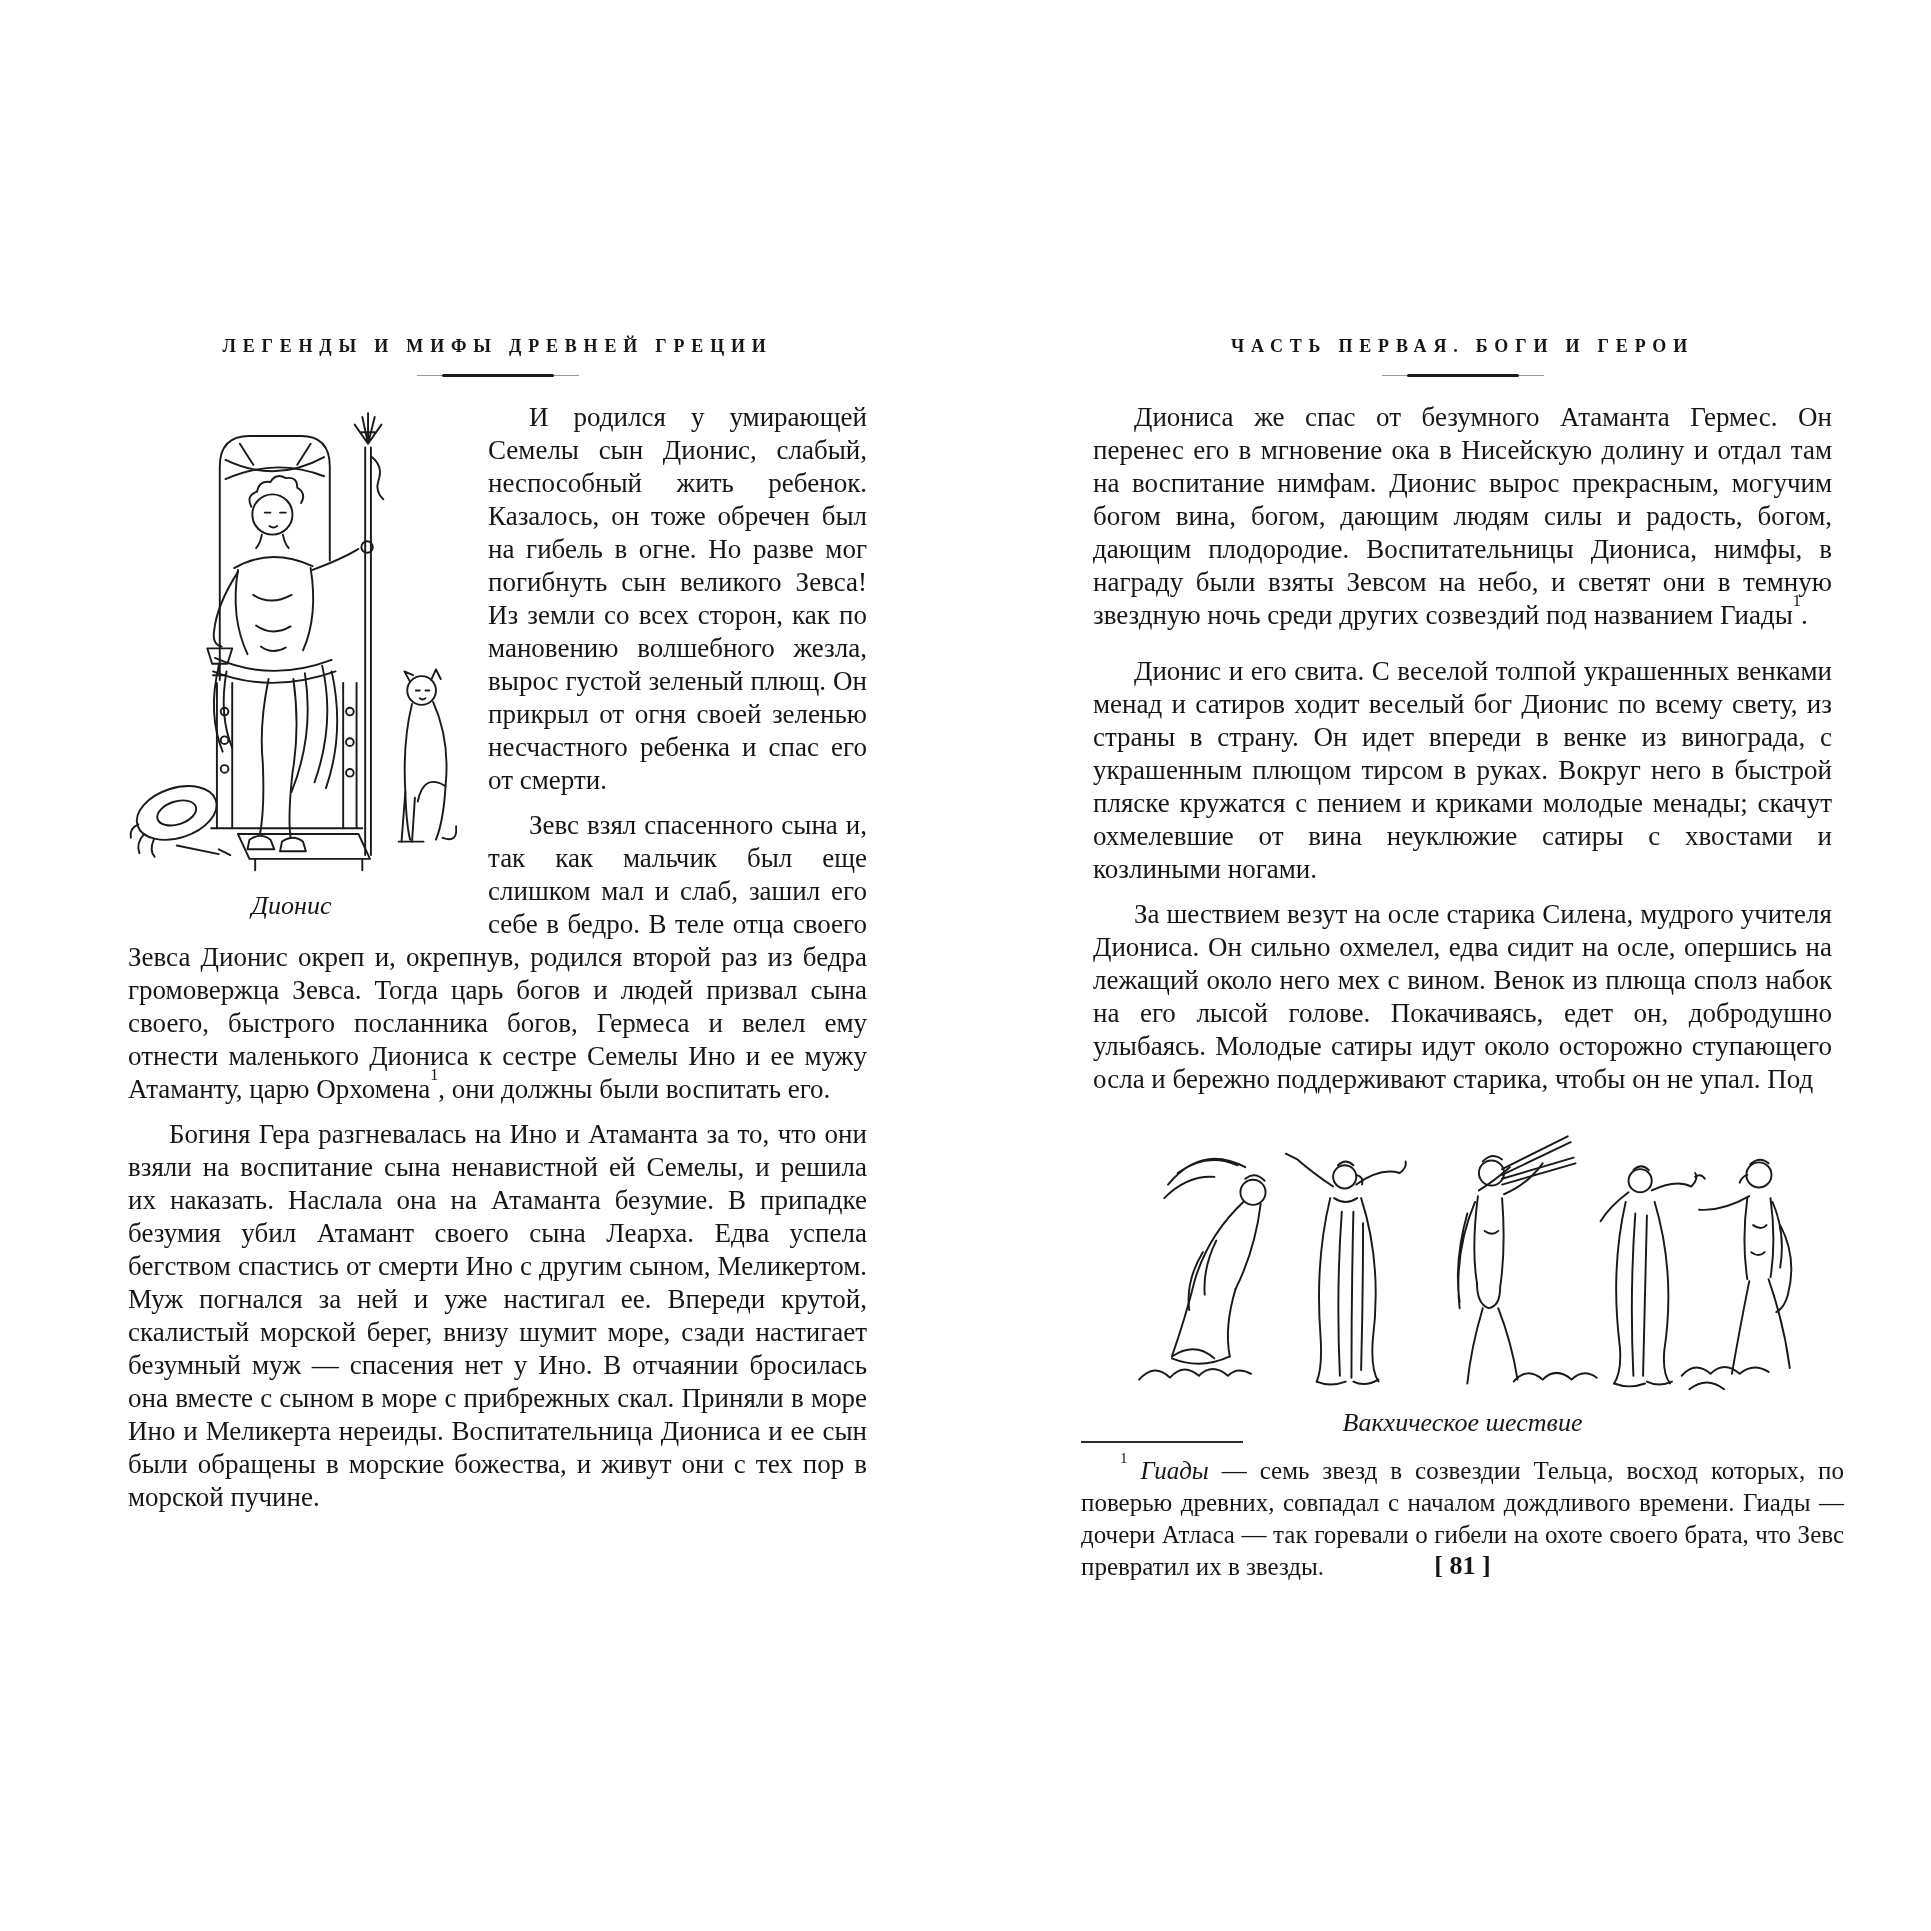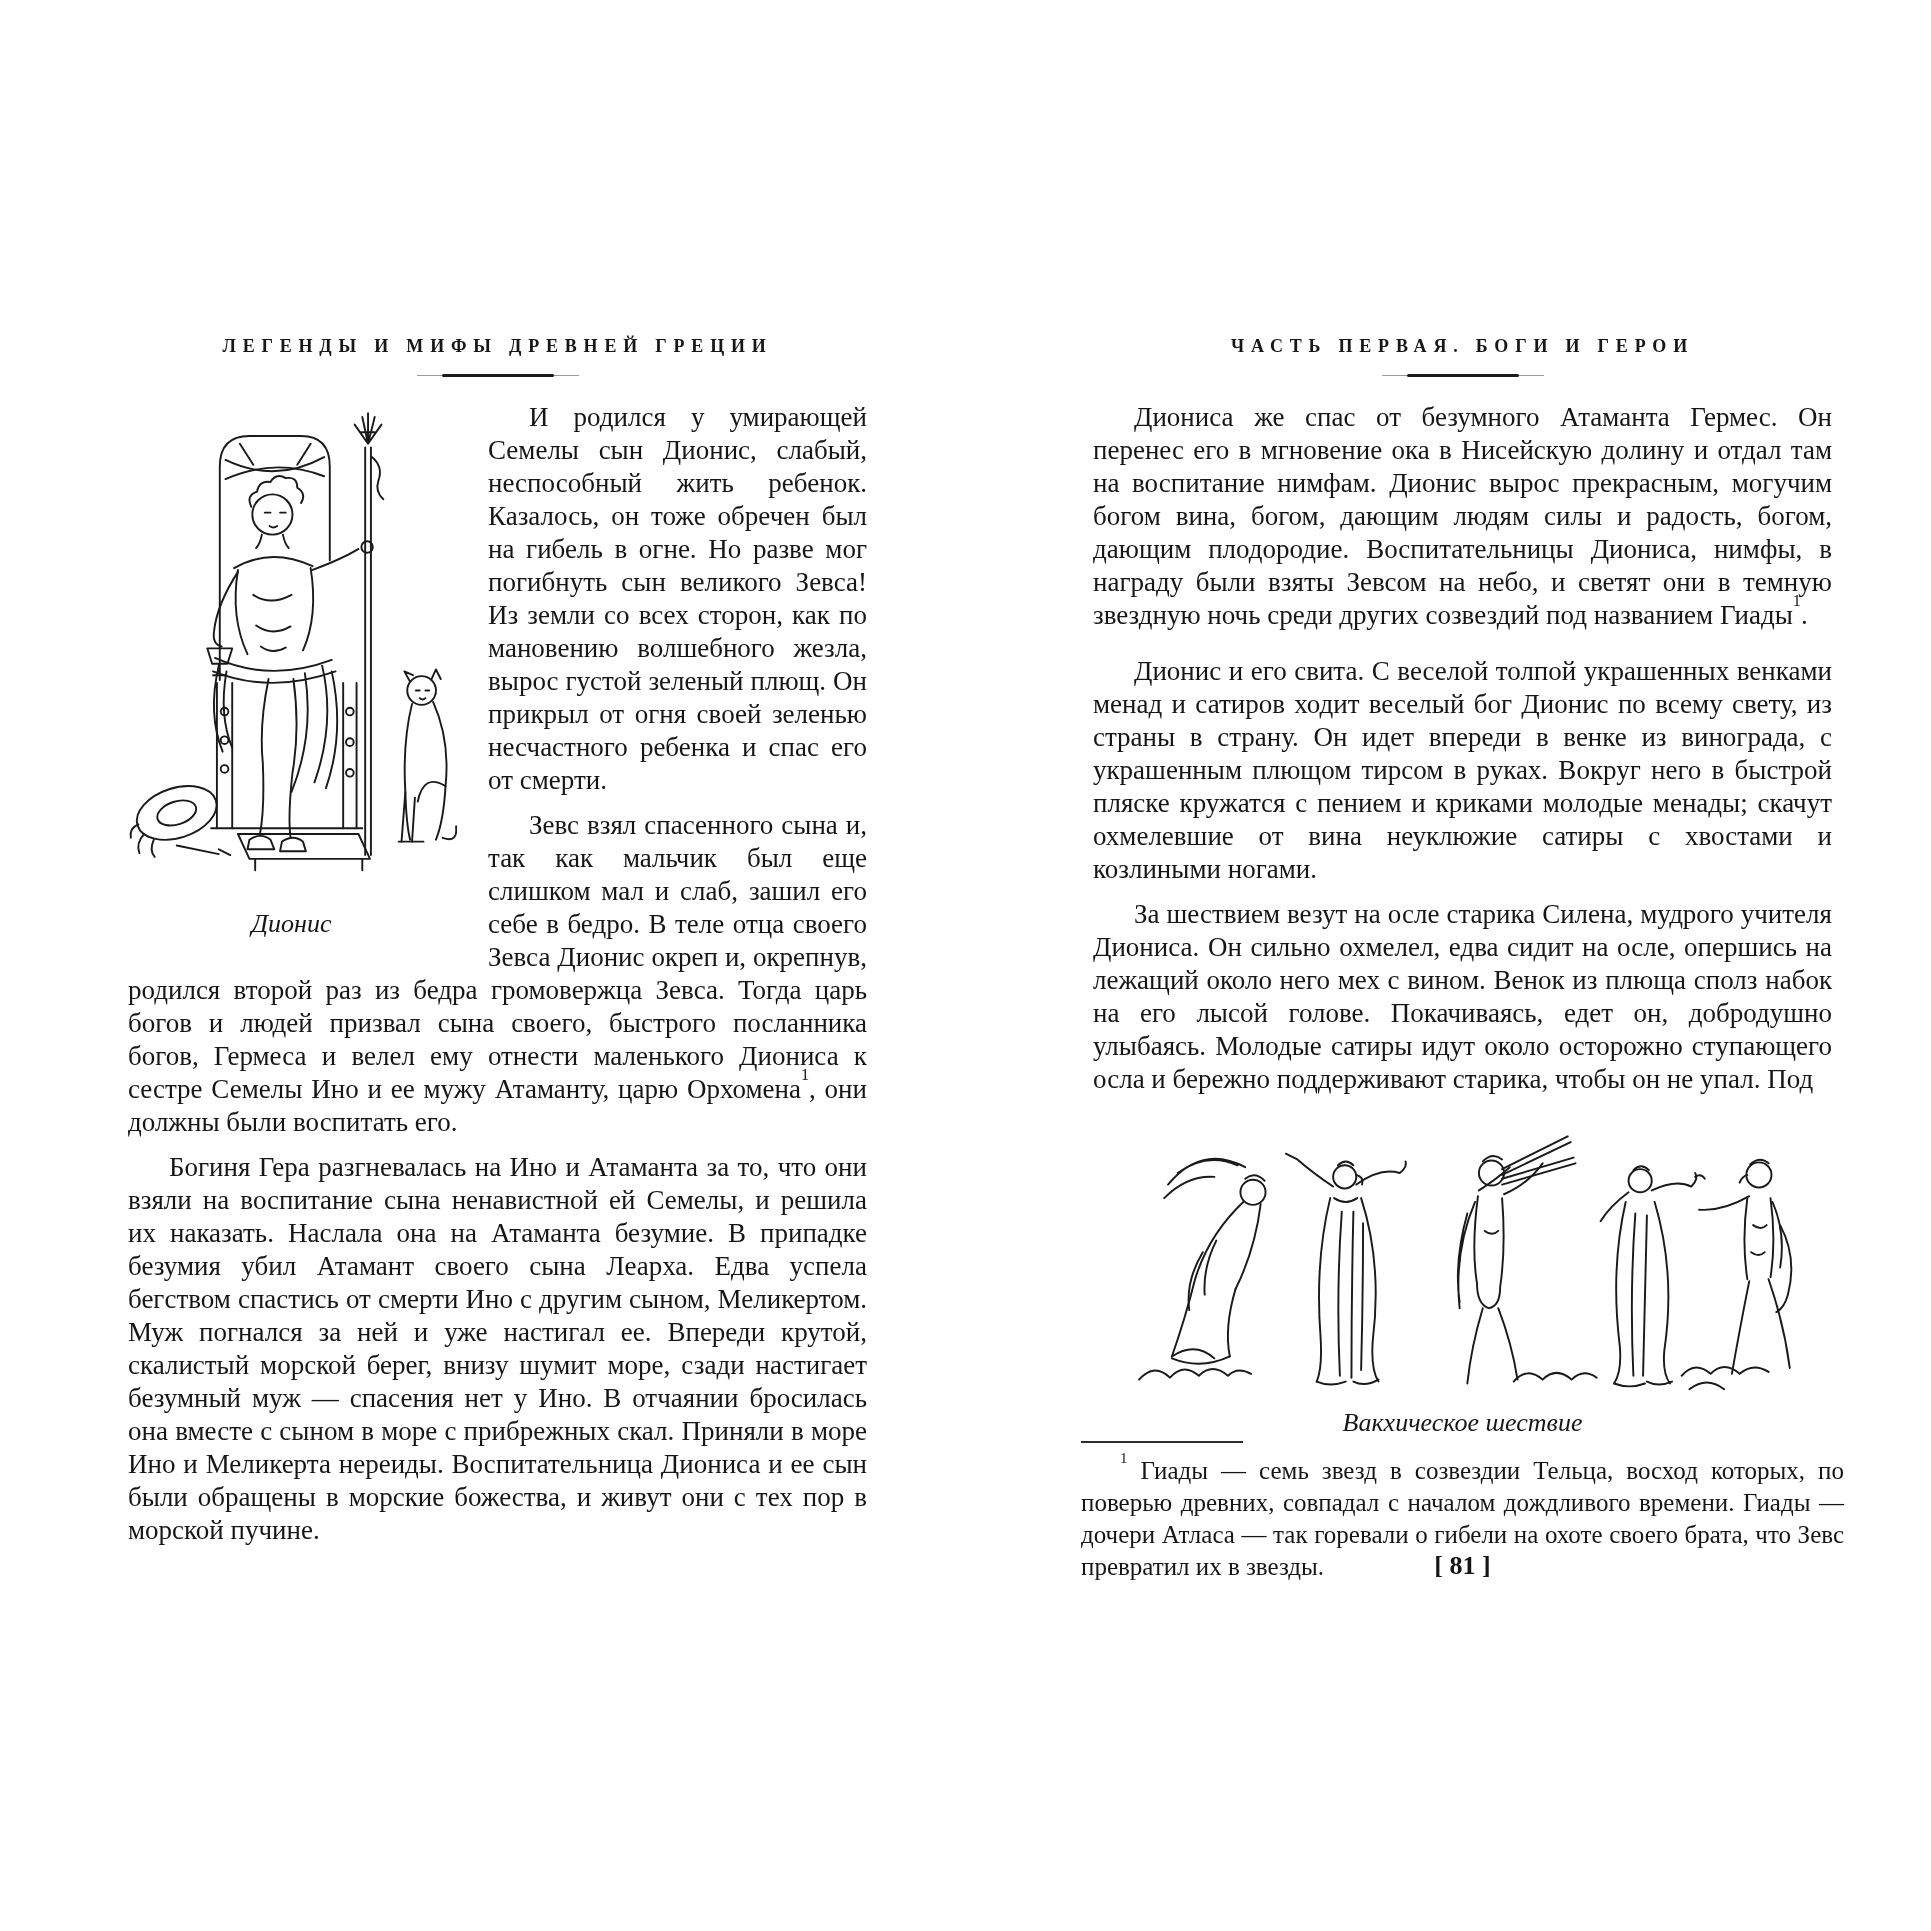--- a/index.html
+++ b/index.html
@@ -22,32 +22,32 @@
 
   .body-text{font-size:27px;line-height:33px;text-align:justify;hyphens:auto;}
   .body-text p{margin:12px;text-indent:41px;}
   .section-start{margin-top:23px !important;}
   .lead{font-weight:normal;}
 
   sup.fnref{font-size:60%;line-height:0;position:relative;top:-0.5em;}
 
   .figure-left{float:left;width:351px;margin:3.9px 21px 3.9px 0;}
   .figure-left svg{display:block;width:330px;height:483px;margin:0 auto;}
-  .fig-caption{font-style:italic;font-size:26px;line-height:31px;text-align:center;text-indent:0;margin-top:20px;}
+  .fig-caption{font-style:italic;font-size:26px;line-height:31px;text-align:center;text-indent:0;margin-top:2px;}
 
   .figure-wide{margin:21px auto 0 auto;width:705px;}
   .figure-wide svg{display:block;width:705px;height:280px;}
   .figure-wide .fig-caption{margin-top:9.7px;text-align:center;}
 
   .footnote-block{position:absolute;left:0;width:100%;font-size:25px;line-height:32px;text-align:justify;}
   .page.left  .footnote-block{top:1134px;}
   .page.right .footnote-block{top:1108px;}
   .footnote-sep{width:162px;height:1.9px;background:#2c2c2c;margin:0 0 12.6px 0;}
   .footnote-block p{margin:0;text-indent:39px;}
-  .fn-term{}
+  .fn-term{font-style:italic;}
 
   .page-number{position:absolute;bottom:0;left:0;width:100%;text-align:center;
     font-weight:bold;font-size:26px;line-height:29px;}
 
   .engraving{stroke:#1a1a1a;fill:none;stroke-width:2;stroke-linecap:round;stroke-linejoin:round;}
 </style>
 </head>
 <body>
 
 <div class="page left">

